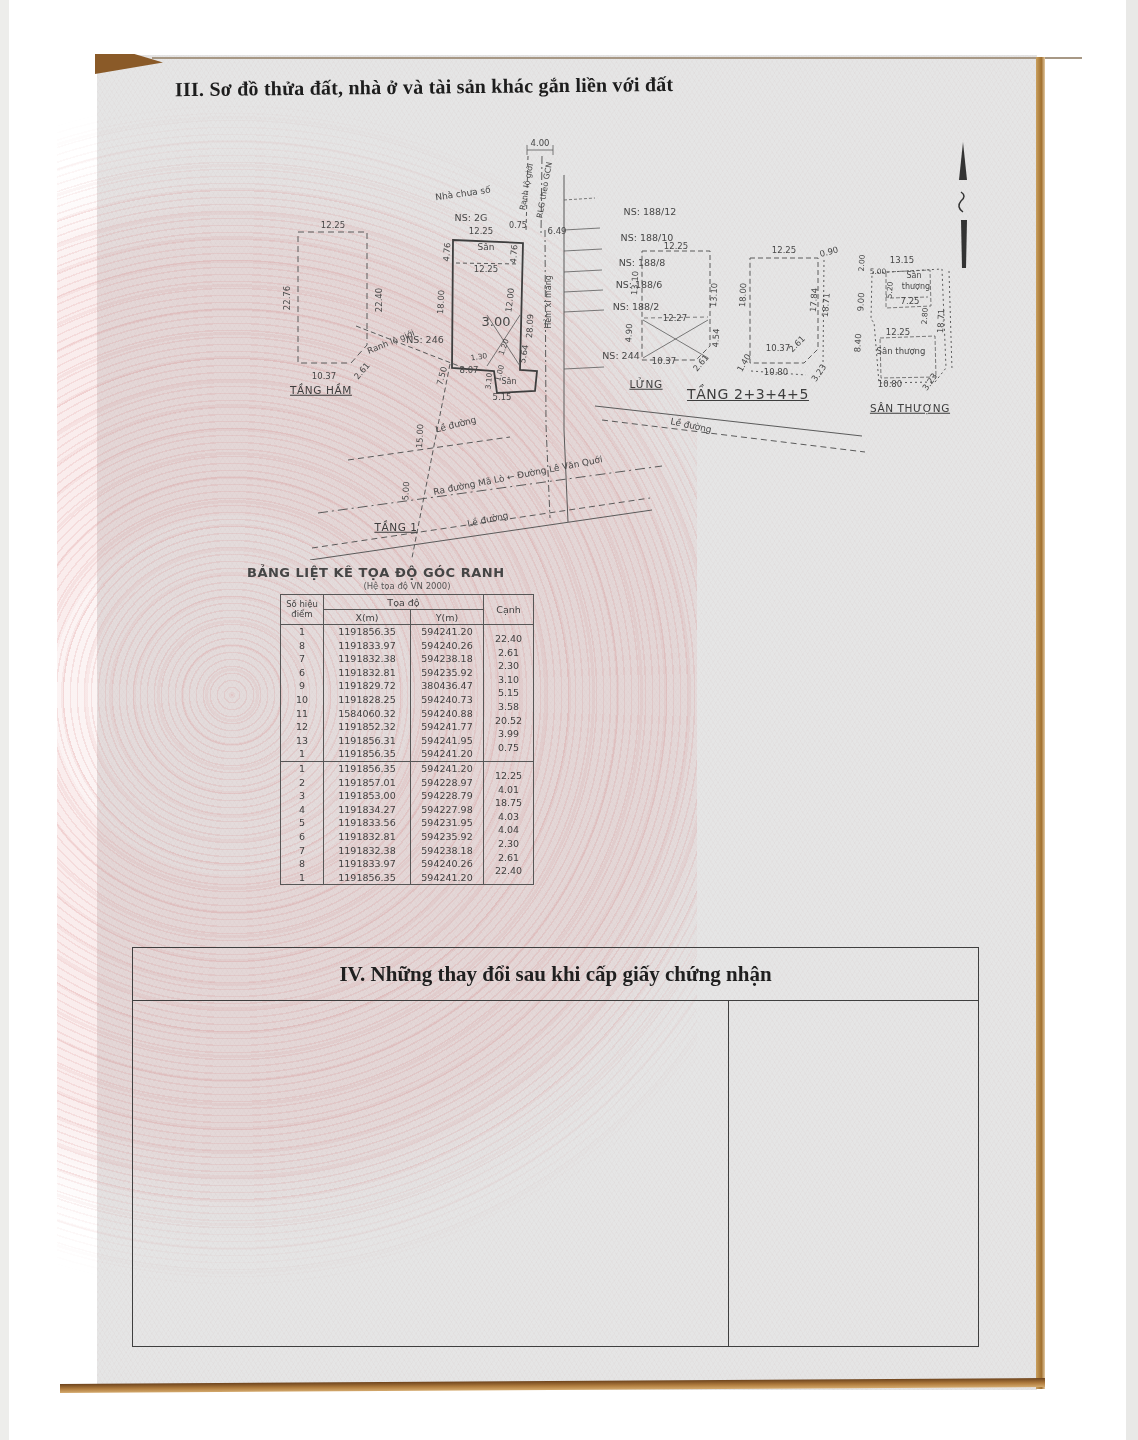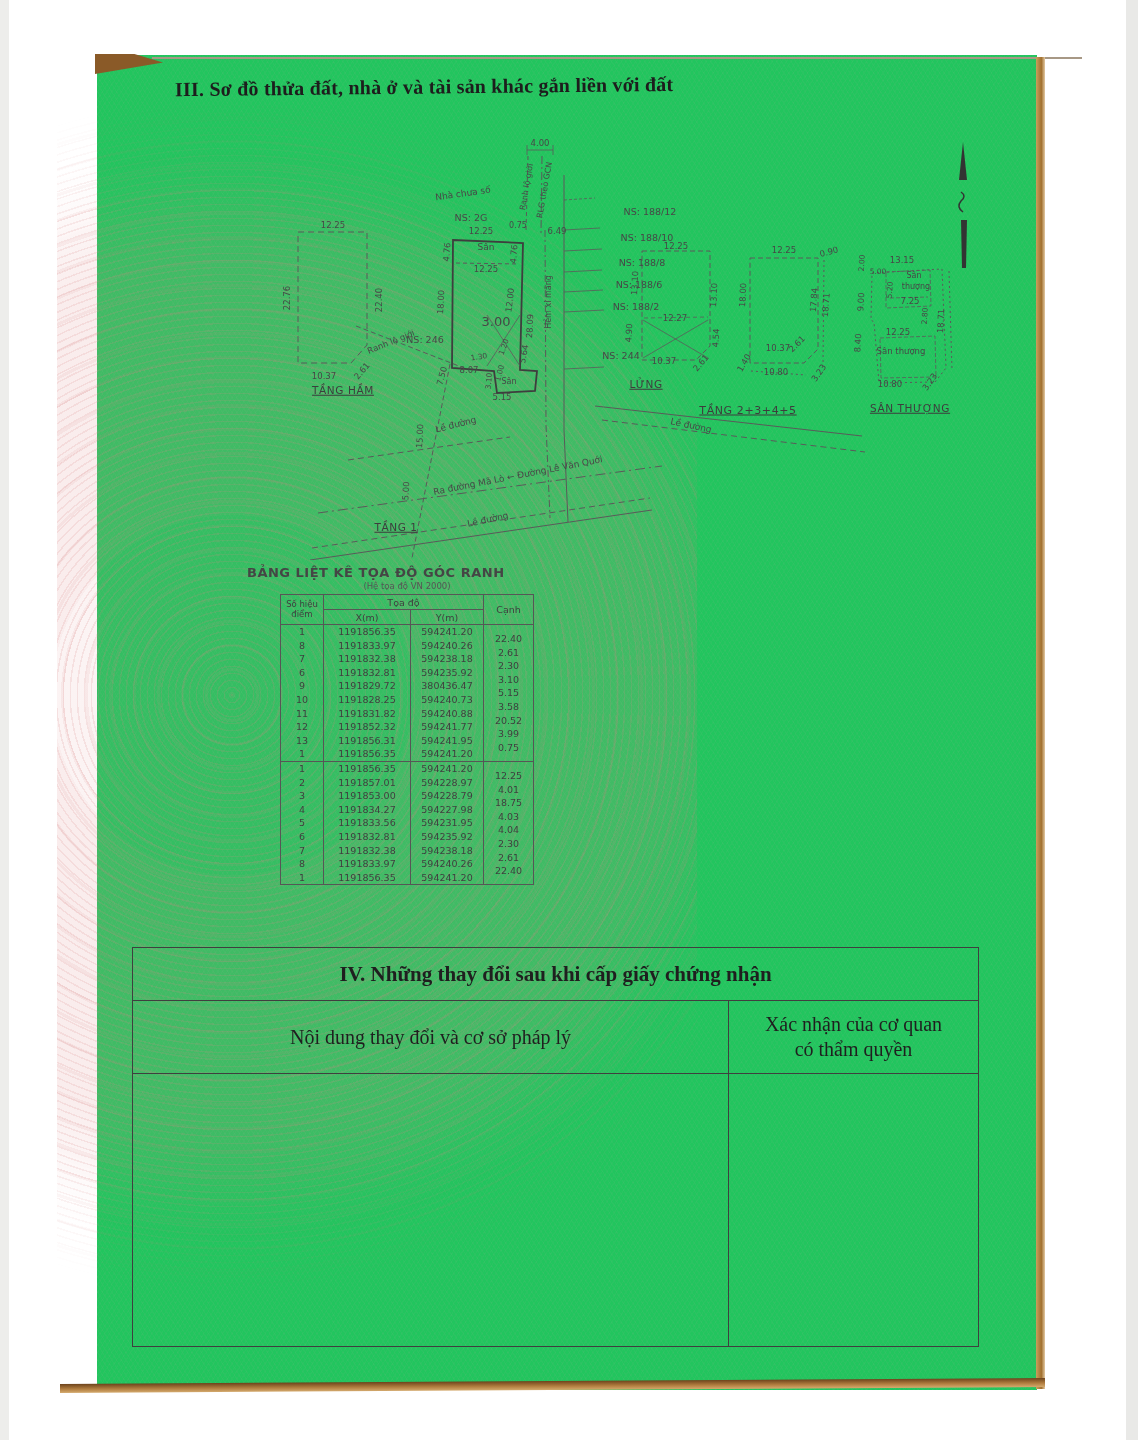--- a/index.html
+++ b/index.html
@@ -4,21 +4,21 @@
 <style>
   html,body{margin:0;padding:0;}
   body{
     width:1138px;height:1440px;position:relative;background:#ffffff;
     font-family:"DejaVu Sans",sans-serif;color:#3a3a3a;overflow:hidden;
   }
   .edge-strip-left{position:absolute;left:0;top:0;width:9px;height:1440px;background:#ededeb;}
   .edge-strip-right{position:absolute;left:1126px;top:0;width:12px;height:1440px;background:#e9e9e7;}
   .page{
     position:absolute;left:97px;top:55px;width:940px;height:1335px;
-    background:#22c55e;
+    background:#e5e5e5;
   }
   .page .texture{
     position:absolute;inset:0;pointer-events:none;
     background:
       repeating-linear-gradient(58deg, rgba(195,165,165,.055) 0 1px, transparent 1px 4px),
       repeating-linear-gradient(-58deg, rgba(195,165,165,.05) 0 1px, transparent 1px 4px);
   }
   .guilloche{
     position:absolute;left:-40px;top:50px;width:640px;height:1220px;pointer-events:none;
     background:
@@ -167,21 +167,21 @@
         <path d="M871,62 Q877,66 871,71 Q866,77 873,82" fill="none" stroke="#333" stroke-width="1.5"></path>
         <polygon points="871,90 877,90 876,138 872,138"></polygon>
       </g>
     </svg>
     <div>
         <span class="anno" style="left: 243px; top: 95px; font-size: 8.5px; transform: translate(-50%, -50%) rotate(0deg);">12.25</span>
         <span class="anno" style="left: 197px; top: 168px; font-size: 8.5px; transform: translate(-50%, -50%) rotate(-90deg);">22.76</span>
         <span class="anno" style="left: 289px; top: 170px; font-size: 8.5px; transform: translate(-50%, -50%) rotate(-90deg);">22.40</span>
         <span class="anno" style="left: 234px; top: 246px; font-size: 8.5px; transform: translate(-50%, -50%) rotate(0deg);">10.37</span>
         <span class="anno" style="left: 272px; top: 241px; font-size: 8.5px; transform: translate(-50%, -50%) rotate(-50deg);">2.61</span>
-        <span class="anno u" style="left: 253px; top: 260px; font-size: 10.5px; transform: translate(-50%, -50%) rotate(0deg);">TẦNG HẦM</span>
+        <span class="anno u" style="left: 231px; top: 260px; font-size: 10.5px; transform: translate(-50%, -50%) rotate(0deg);">TẦNG HẦM</span>
         <span class="anno" style="left: 450px; top: 13px; font-size: 8.5px; transform: translate(-50%, -50%) rotate(0deg);">4.00</span>
         <span class="anno" style="left: 373px; top: 64px; font-size: 9px; transform: translate(-50%, -50%) rotate(-8deg);">Nhà chưa số</span>
         <span class="anno" style="left: 437px; top: 57px; font-size: 8px; transform: translate(-50%, -50%) rotate(-80deg);">Ranh lộ giới</span>
         <span class="anno" style="left: 455px; top: 60px; font-size: 8px; transform: translate(-50%, -50%) rotate(-80deg);">RLG theo GCN</span>
         <span class="anno" style="left: 381px; top: 88px; font-size: 9.5px; transform: translate(-50%, -50%) rotate(0deg);">NS: 2G</span>
         <span class="anno" style="left: 428px; top: 96px; font-size: 8px; transform: translate(-50%, -50%) rotate(0deg);">0.75</span>
         <span class="anno" style="left: 391px; top: 101px; font-size: 8.5px; transform: translate(-50%, -50%) rotate(0deg);">12.25</span>
         <span class="anno" style="left: 467px; top: 101px; font-size: 8.5px; transform: translate(-50%, -50%) rotate(0deg);">6.49</span>
         <span class="anno" style="left: 396px; top: 117px; font-size: 9px; transform: translate(-50%, -50%) rotate(0deg);">Sân</span>
         <span class="anno" style="left: 357px; top: 122px; font-size: 8.5px; transform: translate(-50%, -50%) rotate(-85deg);">4.76</span>
@@ -228,21 +228,21 @@
         <span class="anno" style="left: 694px; top: 120px; font-size: 8.5px; transform: translate(-50%, -50%) rotate(0deg);">12.25</span>
         <span class="anno" style="left: 739px; top: 122px; font-size: 8.5px; transform: translate(-50%, -50%) rotate(-15deg);">0.90</span>
         <span class="anno" style="left: 653px; top: 165px; font-size: 8.5px; transform: translate(-50%, -50%) rotate(-87deg);">18.00</span>
         <span class="anno" style="left: 724px; top: 170px; font-size: 8.5px; transform: translate(-50%, -50%) rotate(-85deg);">17.84</span>
         <span class="anno" style="left: 736px; top: 175px; font-size: 8.5px; transform: translate(-50%, -50%) rotate(-85deg);">18.71</span>
         <span class="anno" style="left: 688px; top: 218px; font-size: 8.5px; transform: translate(-50%, -50%) rotate(0deg);">10.37</span>
         <span class="anno" style="left: 707px; top: 214px; font-size: 8.5px; transform: translate(-50%, -50%) rotate(-45deg);">2.61</span>
         <span class="anno" style="left: 654px; top: 233px; font-size: 8.5px; transform: translate(-50%, -50%) rotate(-60deg);">1.40</span>
         <span class="anno" style="left: 686px; top: 242px; font-size: 8.5px; transform: translate(-50%, -50%) rotate(0deg);">10.80</span>
         <span class="anno" style="left: 729px; top: 243px; font-size: 8.5px; transform: translate(-50%, -50%) rotate(-55deg);">3.23</span>
-        <span class="anno u" style="left: 658px; top: 280px; font-size: 11px; transform: translate(-50%, -50%) rotate(0deg);">TẦNG 2+3+4+5</span>
+        <span class="anno u" style="left: 658px; top: 264px; font-size: 14px; transform: translate(-50%, -50%) rotate(0deg);">TẦNG 2+3+4+5</span>
         <span class="anno" style="left: 772px; top: 133px; font-size: 7.5px; transform: translate(-50%, -50%) rotate(-87deg);">2.00</span>
         <span class="anno" style="left: 812px; top: 130px; font-size: 8.5px; transform: translate(-50%, -50%) rotate(0deg);">13.15</span>
         <span class="anno" style="left: 788px; top: 142px; font-size: 7.5px; transform: translate(-50%, -50%) rotate(0deg);">5.00</span>
         <span class="anno" style="left: 824px; top: 146px; font-size: 8px; transform: translate(-50%, -50%) rotate(0deg);">Sân</span>
         <span class="anno" style="left: 826px; top: 157px; font-size: 8px; transform: translate(-50%, -50%) rotate(0deg);">thượng</span>
         <span class="anno" style="left: 800px; top: 160px; font-size: 7.5px; transform: translate(-50%, -50%) rotate(-87deg);">5.20</span>
         <span class="anno" style="left: 820px; top: 171px; font-size: 8.5px; transform: translate(-50%, -50%) rotate(0deg);">7.25</span>
         <span class="anno" style="left: 771px; top: 172px; font-size: 8.5px; transform: translate(-50%, -50%) rotate(-87deg);">9.00</span>
         <span class="anno" style="left: 835px; top: 186px; font-size: 7.5px; transform: translate(-50%, -50%) rotate(-87deg);">2.80</span>
         <span class="anno" style="left: 851px; top: 191px; font-size: 8.5px; transform: translate(-50%, -50%) rotate(-87deg);">18.71</span>
@@ -320,21 +320,21 @@
           <tr>
             <td>10</td>
             <td>1191828.25</td>
             <td>594240.73</td>
             <td class="c-canh">
               <span>3.58</span>
             </td>
           </tr>
           <tr>
             <td>11</td>
-            <td>1191831.82</td>
+            <td>1584060.32</td>
             <td>594240.88</td>
             <td class="c-canh">
               <span>20.52</span>
             </td>
           </tr>
           <tr>
             <td>12</td>
             <td>1191852.32</td>
             <td>594241.77</td>
             <td class="c-canh">
@@ -428,25 +428,18 @@
             <td class="c-canh">
               <span></span>
             </td>
           </tr>
         </tbody>
     </table>
   </div>
 
   <div class="sec4">
     <div class="sec4-title">IV. Những thay đổi sau khi cấp giấy chứng nhận</div>
-    <div class="sec4-head">
-      <div class="hl">Nội dung thay đổi và cơ sở pháp lý</div>
-      <div class="hr">
-        <span><span>Xác nhận của cơ quan</span><br>
-        <span>có thẩm quyền</span></span>
-      </div>
-    </div>
     <div class="sec4-body">
       <div class="bl"></div>
       <div class="br"></div>
     </div>
   </div>
 </div>
 
 </body></html>

